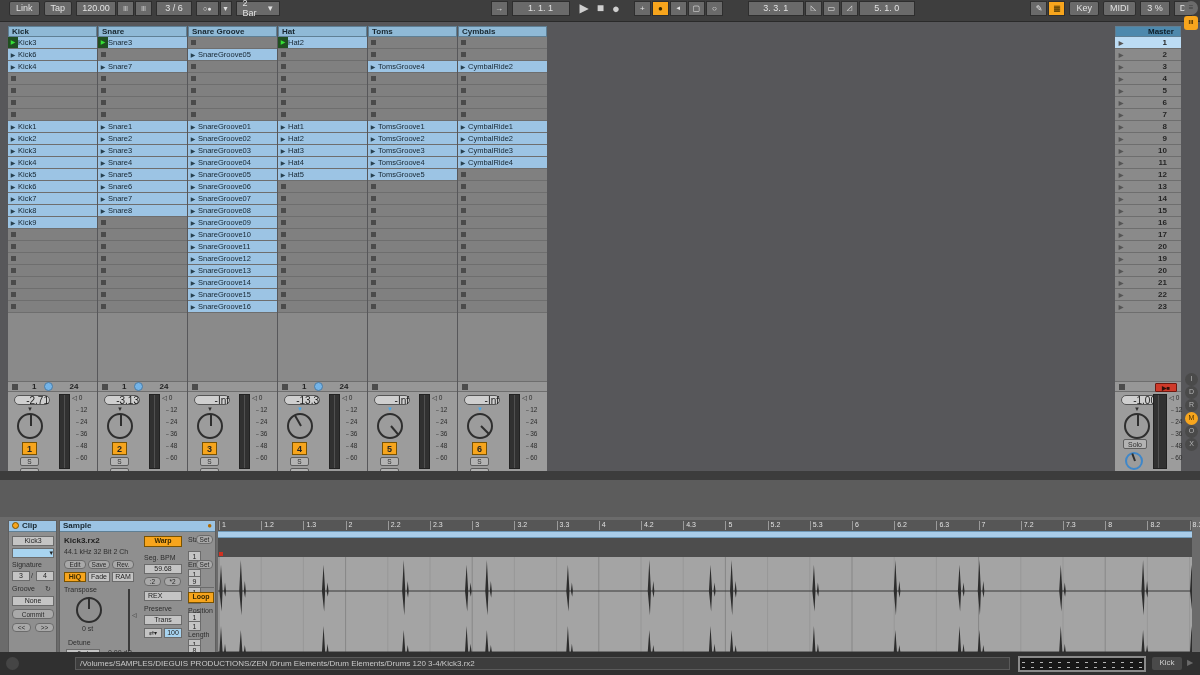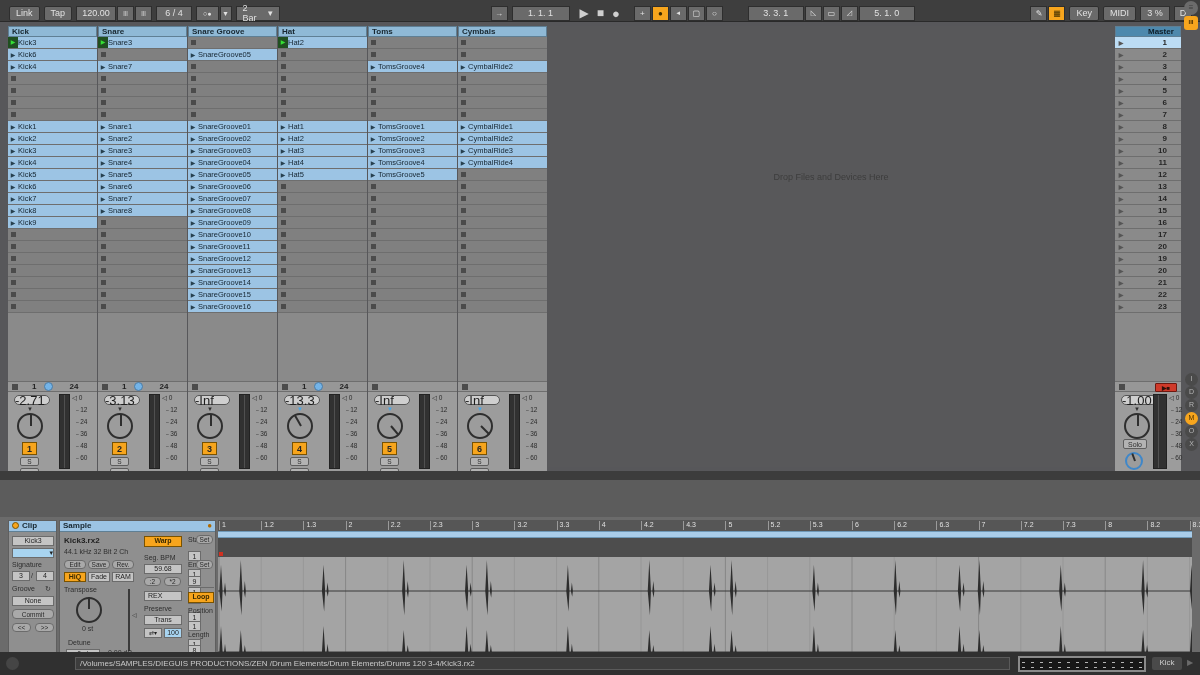--- a/index.html
+++ b/index.html
@@ -2,21 +2,21 @@
 <html><head>
 <meta charset="utf-8">
 <style>
   * { margin:0; padding:0; box-sizing:border-box; }
   html,body { width:1200px; height:675px; overflow:hidden; background:#5c5c5c;
     font-family:"Liberation Sans", sans-serif; -webkit-font-smoothing:antialiased; }
   .abs { position:absolute; }
 
   
   #topbar { position:absolute; left:0; top:0; width:1200px; height:22px; background:#3e3e3e;
-    border-bottom:1px solid #2a2a2a; display:flex; align-items:flex-end; font-size:9px; color:#d6d6d6; }
+    border-bottom:1px solid #2a2a2a; display:flex; align-items:flex-start; font-size:9px; color:#d6d6d6; }
   .tb-group { display:flex; align-items:center; height:16px; }
   .tb-btn, .tb-val { background:#6a6a6a; border:1px solid #2e2e2e; color:#e2e2e2; height:15px;
     display:flex; align-items:center; justify-content:center; padding:0 6px; margin-left:1px; font-size:9px; }
   .tb-btn { border-radius:2px; }
   .tb-icon { width:17px; padding:0 2px; font-size:8px; }
   .tb-orange { background:#f7a51d; color:#3a2a00; }
   .tb-plain { background:none; border:none; color:#cfcfcf; }
 
   
   #session { position:absolute; left:0; top:22px; width:1200px; height:449px; background:#57575a; }
@@ -35,21 +35,21 @@
   .slot .sq { width:5px; height:5px; background:#4b4b4b; margin-left:3px; }
   .slot .nm { white-space:nowrap; }
   .t-fill { flex:1; background:#8a8a8a; }
   .stop-row { flex:none; height:11px; background:#979797; border-top:1px solid #6e6e6e; border-bottom:1px solid #6e6e6e;
     display:flex; align-items:center; font-size:8px; font-weight:bold; color:#222; }
   .stop-row .sq { width:6px; height:6px; background:#4b4b4b; margin:0 6px 0 4px; }
   .stop-row .dot { width:9px; height:9px; border-radius:50%; background:#74b4e8; border:1px solid #4d7ba3; margin:0 8px; }
   .stop-row .n1 { margin-left:8px; } .stop-row .n2 { margin-left:8px; }
   .mixer { flex:none; height:79px; background:#9c9c9c; position:relative; }
   .vol-pill { position:absolute; left:6px; top:3px; width:36px; height:10px; background:#cfcfcf; border:1px solid #555;
-    border-radius:5px; font-size:13px; color:#1d1d1d; text-align:left; line-height:9px; }
+    border-radius:5px; font-size:10px; color:#1d1d1d; text-align:right; line-height:9px; }
   .knob { position:absolute; left:9px; top:21px; width:26px; height:26px; border:2px solid #2e2e2e; border-radius:50%; }
   .knob .ptr { position:absolute; left:50%; top:50%; width:2px; height:12px; background:#2e2e2e;
     transform-origin:50% 0%; }
   .knob-mark { position:absolute; left:19px; top:14px; font-size:6px; color:#2e2e2e; }
   .knob-mark.blue { color:#49a7e8; }
   .num-box { position:absolute; left:14px; top:50px; width:15px; height:13px; background:#f7a51d; border:1px solid #7a5200;
     color:#262626; font-size:9px; font-weight:bold; text-align:center; line-height:12px; }
   .s-pill, .arm-pill { position:absolute; left:12px; width:19px; height:9px; background:#b3b3b3; border:1px solid #5e5e5e;
     border-radius:2px; font-size:6.5px; color:#2c2c2c; text-align:center; line-height:8px; }
   .s-pill { top:65px; } .arm-pill { top:76px; font-size:5px; }
@@ -130,21 +130,21 @@
 </head>
 <body>
 
 <div id="topbar">
   <div class="tb-group" style="margin-left:8px">
     <div class="tb-btn">Link</div>
     <div class="tb-btn" style="margin-left:4px">Tap</div>
     <div class="tb-val" style="margin-left:4px;width:40px">120.00</div>
     <div class="tb-val tb-icon" style="font-size:6px">|||</div>
     <div class="tb-val tb-icon" style="font-size:6px">|||</div>
-    <div class="tb-val" style="margin-left:4px;width:36px">6 / 4</div>
+    <div class="tb-val" style="margin-left:4px;width:36px">3 / 6</div>
     <div class="tb-val" style="margin-left:4px;font-size:7px">○●</div>
     <div class="tb-val tb-icon" style="width:12px">▾</div>
     <div class="tb-val" style="margin-left:4px;width:44px">
       <span>2 Bar</span>
       <span style="margin-left:4px">▾</span>
     </div>
   </div>
   <div class="tb-group" style="margin-left:210px">
     <div class="tb-val tb-icon">→</div>
     <div class="tb-val" style="margin-left:4px;width:58px">1. 1. 1</div>
@@ -168,23 +168,20 @@
     <div class="tb-val tb-icon">✎</div>
     <div class="tb-val tb-icon tb-orange">▦</div>
     <div class="tb-btn" style="margin-left:4px">Key</div>
     <div class="tb-btn" style="margin-left:4px">MIDI</div>
     <div class="tb-val" style="margin-left:4px;width:30px">3 %</div>
     <div class="tb-val" style="margin-left:4px;width:18px">D</div>
   </div>
 </div>
 
 <div id="session">
-  <div id="drop-area">
-    <div id="drop-hint">Drop Files and Devices Here</div>
-  </div>
   <div id="tracks">
       <div class="track-col" style="left: 8px;">
         <div class="t-header">Kick</div>
         <div class="t-slots">
           <div class="slot s-p">
             <div class="tri">▶</div>
             <div class="nm">Kick3</div>
           </div>
           <div class="slot s-c">
             <div class="tri">▶</div>

